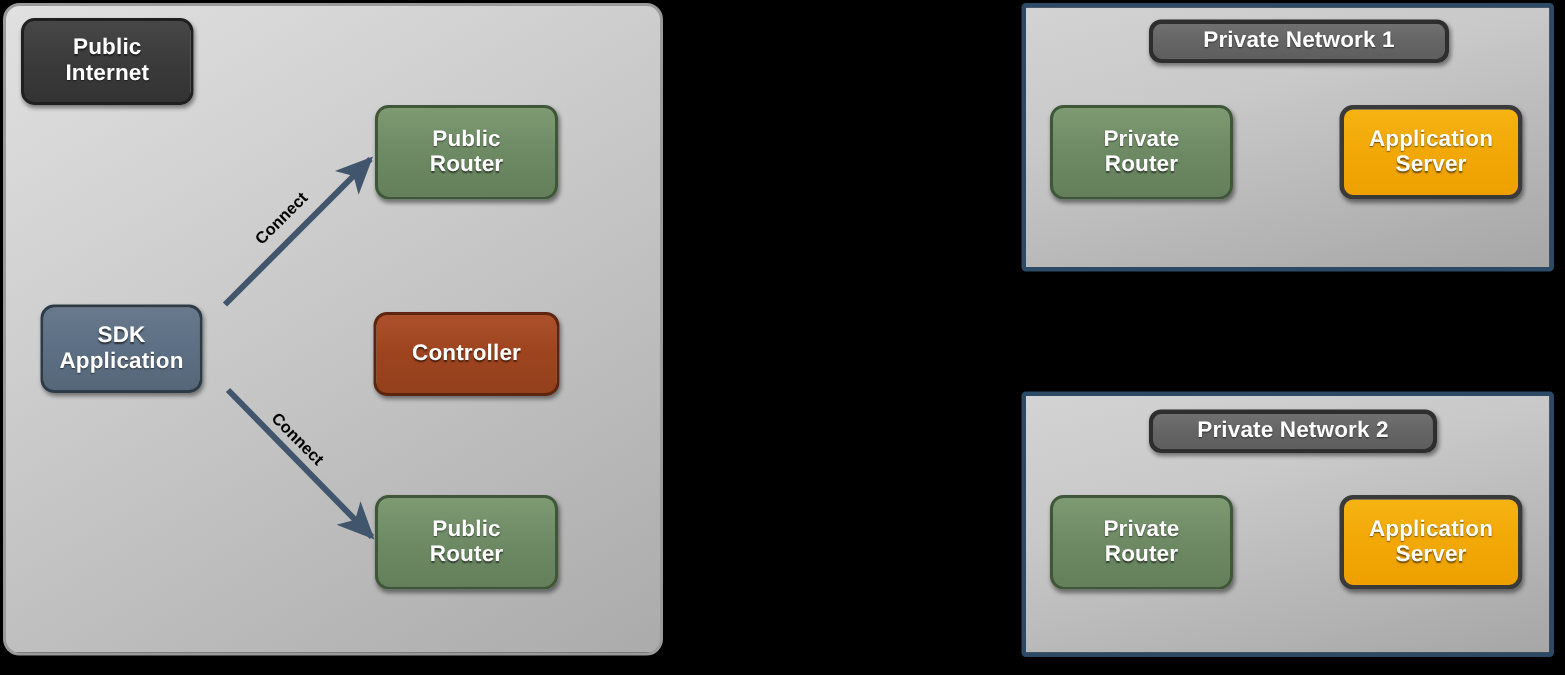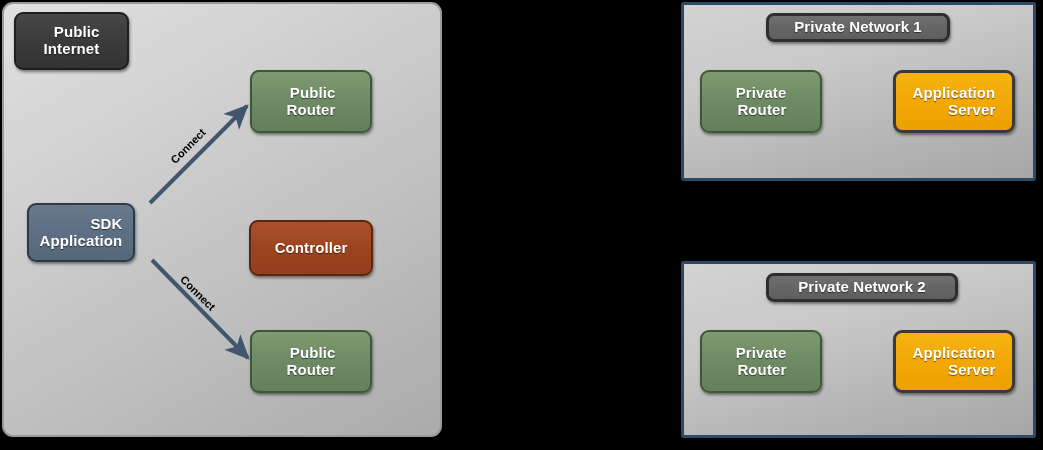--- a/index.html
+++ b/index.html
@@ -27,21 +27,21 @@
     border-style: solid;
     border-width: 2px;
     color: #ffffff;
     font-weight: bold;
     font-size: 15px;
     line-height: 1.12;
     letter-spacing: 0.1px;
     text-shadow: 0 1px 1px rgba(0,0,0,0.55);
     box-shadow: 1px 2px 3px rgba(0,0,0,0.45);
   }
-  .node span { display: block; white-space: pre-line; text-align: right; }
+  .node span { display: block; white-space: pre-line; }
 
   
   .n-internet {
     background: linear-gradient(180deg,#474747 0%, #3a3a3a 55%, #333333 100%);
     border-color: #1f1f1f;
   }
   .n-router {
     background: linear-gradient(180deg,#7d9a73 0%, #6d8a64 50%, #64805b 100%);
     border-color: #3f5638;
   }
@@ -111,21 +111,21 @@
 <div class="node n-internet" style="left:14px; top:12px; width:115px; height:58px;">
   <span>Public
 Internet</span>
 </div>
 
 <div class="node n-router" style="left:250px; top:70px; width:122px; height:63px;">
   <span>Public
 Router</span>
 </div>
 
-<div class="node n-controller" style="left:249px; top:220px; width:124px; height:56px;">
+<div class="node n-controller" style="left:249px; top:208px; width:124px; height:56px;">
   <span>Controller</span>
 </div>
 
 <div class="node n-sdk" style="left:27px; top:203px; width:108px; height:59px;">
   <span>SDK
 Application</span>
 </div>
 
 <div class="node n-router" style="left:250px; top:330px; width:122px; height:63px;">
   <span>Public
@@ -141,21 +141,21 @@
   <line x1="150" y1="203" x2="247" y2="106" stroke="#41566c" stroke-width="4" marker-end="url(#arrowhead)"></line>
   <line x1="152" y1="260" x2="248" y2="358" stroke="#41566c" stroke-width="4" marker-end="url(#arrowhead)"></line>
 </svg>
 
 <div class="edge-label" style="left:166px; top:140px; transform:rotate(-45deg);">Connect</div>
 
 <div class="edge-label" style="left:176px; top:287px; transform:rotate(45deg);">Connect</div>
 
 <div class="panel panel-net" style="left:681px; top:2px; width:355px; height:179px;"></div>
 
-<div class="node n-title-chip" style="left:766px; top:13px; width:184px; height:29px;">
+<div class="node n-title-chip" style="left:766px; top:13px; width:200px; height:29px;">
   <span>Private Network 1</span>
 </div>
 
 <div class="node n-router" style="left:700px; top:70px; width:122px; height:63px;">
   <span>Private
 Router</span>
 </div>
 
 <div class="node n-appserver" style="left:893px; top:70px; width:122px; height:63px;">
   <span>Application

